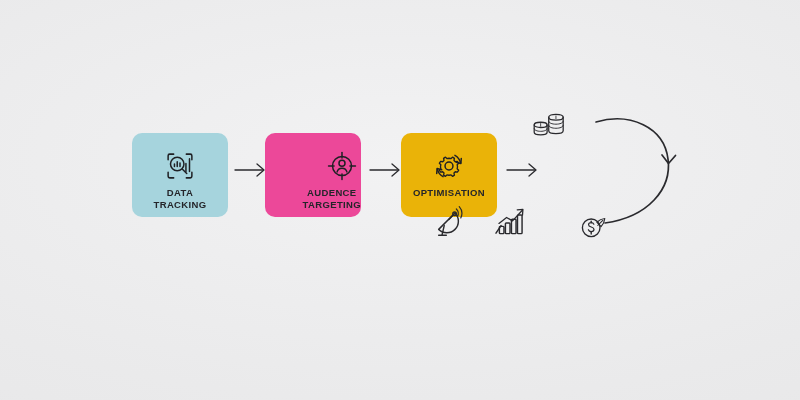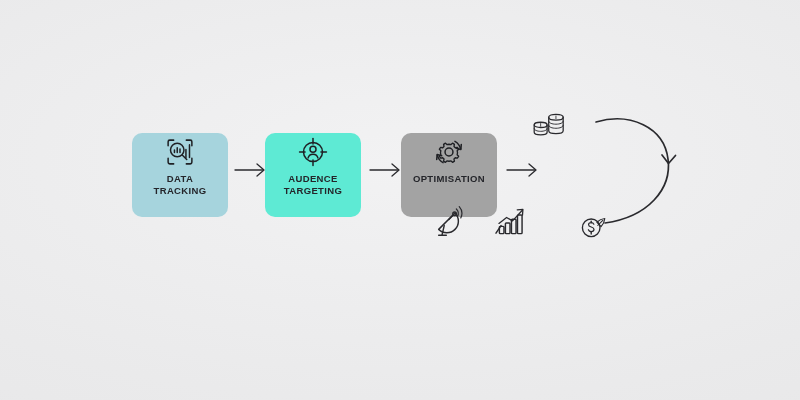--- a/index.html
+++ b/index.html
@@ -32,21 +32,21 @@
   .step-box {
     position: absolute;
     width: 96px;
     height: 84px;
     border-radius: 10px;
     display: flex;
     flex-direction: column;
     align-items: center;
     justify-content: flex-start;
     box-sizing: border-box;
-    padding-top: 0;
+    padding-top: 14px;
   }
   .step-icon {
     width: 38px;
     height: 38px;
     display: block;
     flex: none;
   }
   .step-label {
     margin-top: 2px;
     font-size: 9.5px;
@@ -123,21 +123,21 @@
 TRACKING</div>
   </div>
 
   <svg class="connector" id="conn-1" viewBox="0 0 38 18">
     <g fill="none" stroke="#2a2a2e" stroke-width="1.3" stroke-linecap="round" stroke-linejoin="round">
       <path d="M2 9 H30"></path>
       <path d="M24 3 L31 9 L24 15"></path>
     </g>
   </svg>
 
-  <div class="step-box" id="box-2" style="background: #5eead4;">
+  <div class="step-box" id="box-2" style="background: #ec4899; align-items: flex-end;">
     <svg class="step-icon" viewBox="0 0 48 48">
       <g fill="none" stroke="#1f2024" stroke-width="1.9" stroke-linecap="round" stroke-linejoin="round">
         <circle cx="24" cy="24" r="12"></circle>
         <path d="M24 7 V14"></path>
         <path d="M24 34 V41"></path>
         <path d="M7 24 H14"></path>
         <path d="M34 24 H41"></path>
 
         <circle cx="24" cy="20.5" r="3.8"></circle>
 
@@ -148,21 +148,21 @@
 TARGETING</div>
   </div>
 
   <svg class="connector" id="conn-2" viewBox="0 0 38 18">
     <g fill="none" stroke="#2a2a2e" stroke-width="1.3" stroke-linecap="round" stroke-linejoin="round">
       <path d="M2 9 H30"></path>
       <path d="M24 3 L31 9 L24 15"></path>
     </g>
   </svg>
 
-  <div class="step-box" id="box-3" style="background: #a3a3a3;">
+  <div class="step-box" id="box-3" style="background: #eab308;">
     <svg class="step-icon" viewBox="0 0 48 48">
       <g fill="none" stroke="#1f2024" stroke-width="1.9" stroke-linecap="round" stroke-linejoin="round">
 
         <path d="M24 14.2 l2.6 .45 1.9 -1.85 2.35 1.6 -.55 2.6 1.65 1.65 2.6 -.55 1.6 2.35 -1.85 1.9 .45 2.6 -.45 2.6 1.85 1.9 -1.6 2.35 -2.6 -.55 -1.65 1.65 .55 2.6 -2.35 1.6 -1.9 -1.85 -2.6 .45 -2.6 -.45 -1.9 1.85 -2.35 -1.6 .55 -2.6 -1.65 -1.65 -2.6 .55 -1.6 -2.35 1.85 -1.9 -.45 -2.6 .45 -2.6 -1.85 -1.9 1.6 -2.35 2.6 .55 1.65 -1.65 -.55 -2.6 2.35 -1.6 1.9 1.85 z" stroke-width="1.7"></path>
         <circle cx="24" cy="24" r="5"></circle>
 
         <path d="M31.5 10.5 a15 15 0 0 1 7.2 9.6"></path>
         <path d="M39.5 14.6 L39 20.8 L33.2 19.2"></path>
 
         <path d="M16.5 37.5 a15 15 0 0 1 -7.2 -9.6"></path>

